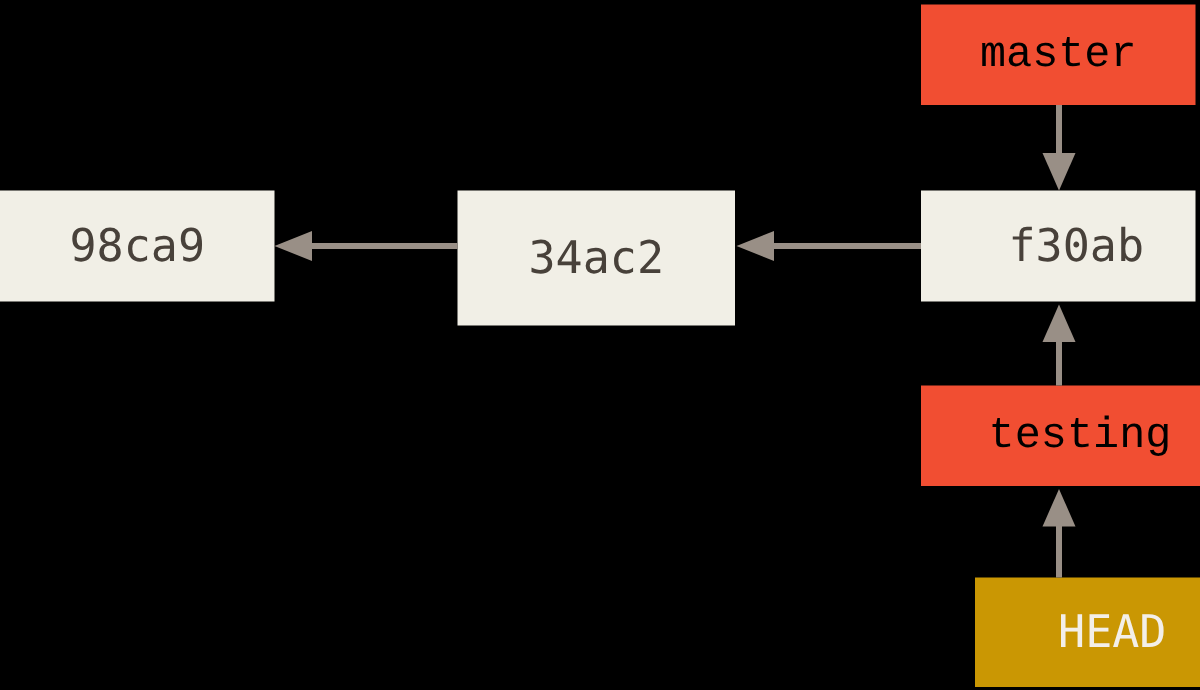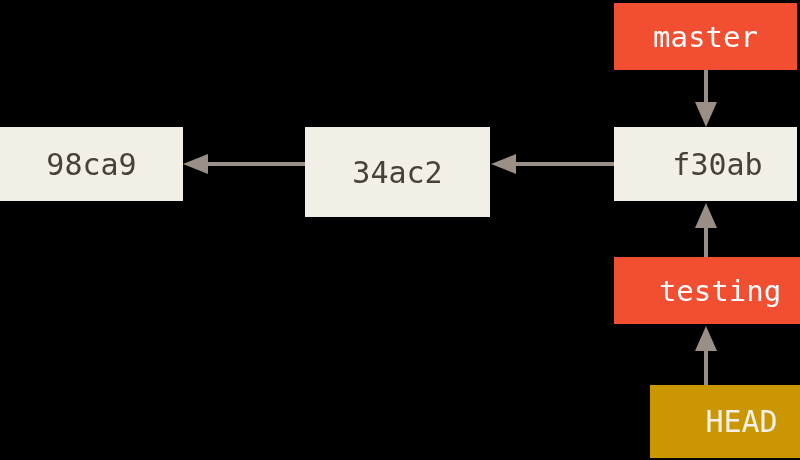--- a/index.html
+++ b/index.html
@@ -18,22 +18,23 @@
     justify-content: center;
     box-sizing: border-box;
   }
   .commit-box {
     background: #f1efe6;
     color: #48413a;
     font-size: 30px;
   }
   .branch-box {
     background: #f14e32;
-    color: #ffffff;
+    color: #000000;
     font-size: 29px;
+    font-family: Liberation Mono, monospace;
   }
   .head-box {
     background: #ca9703;
     color: #f3efe9;
     font-size: 30px;
   }
   .shaft {
     position: absolute;
     background: #998f86;
   }

